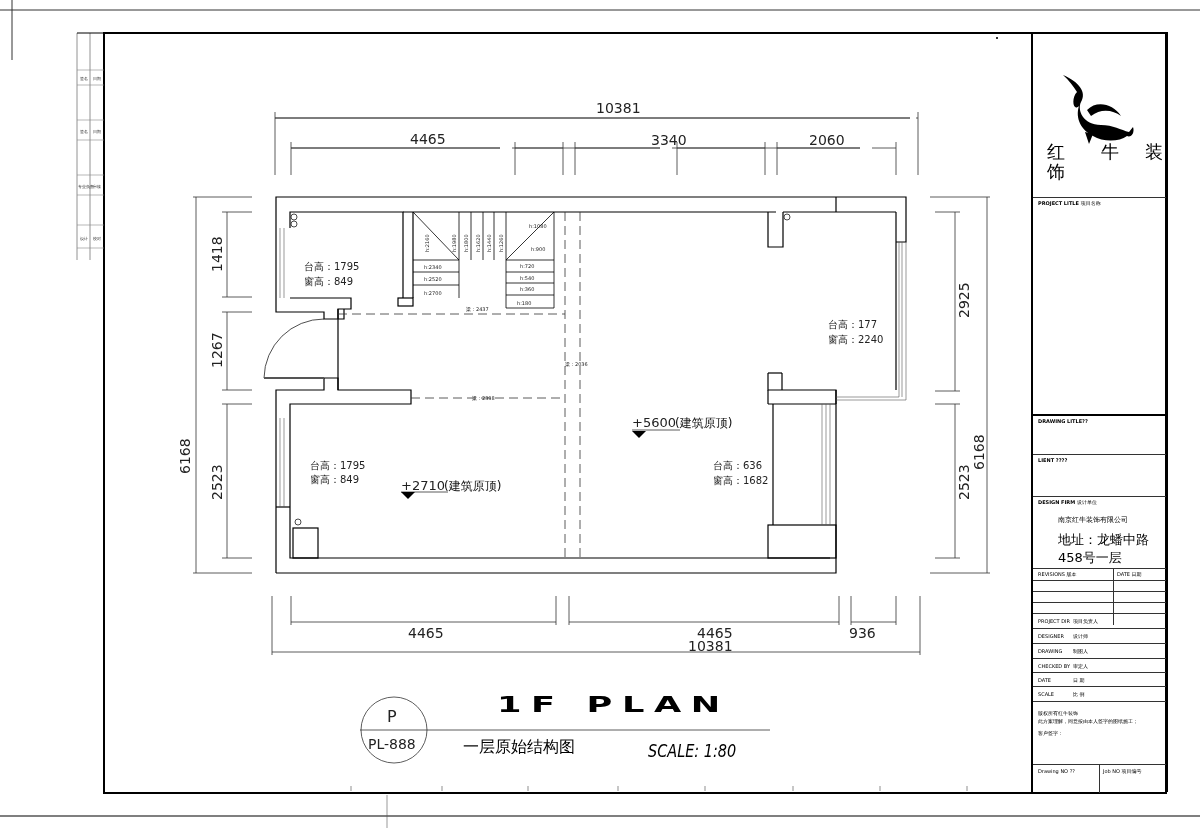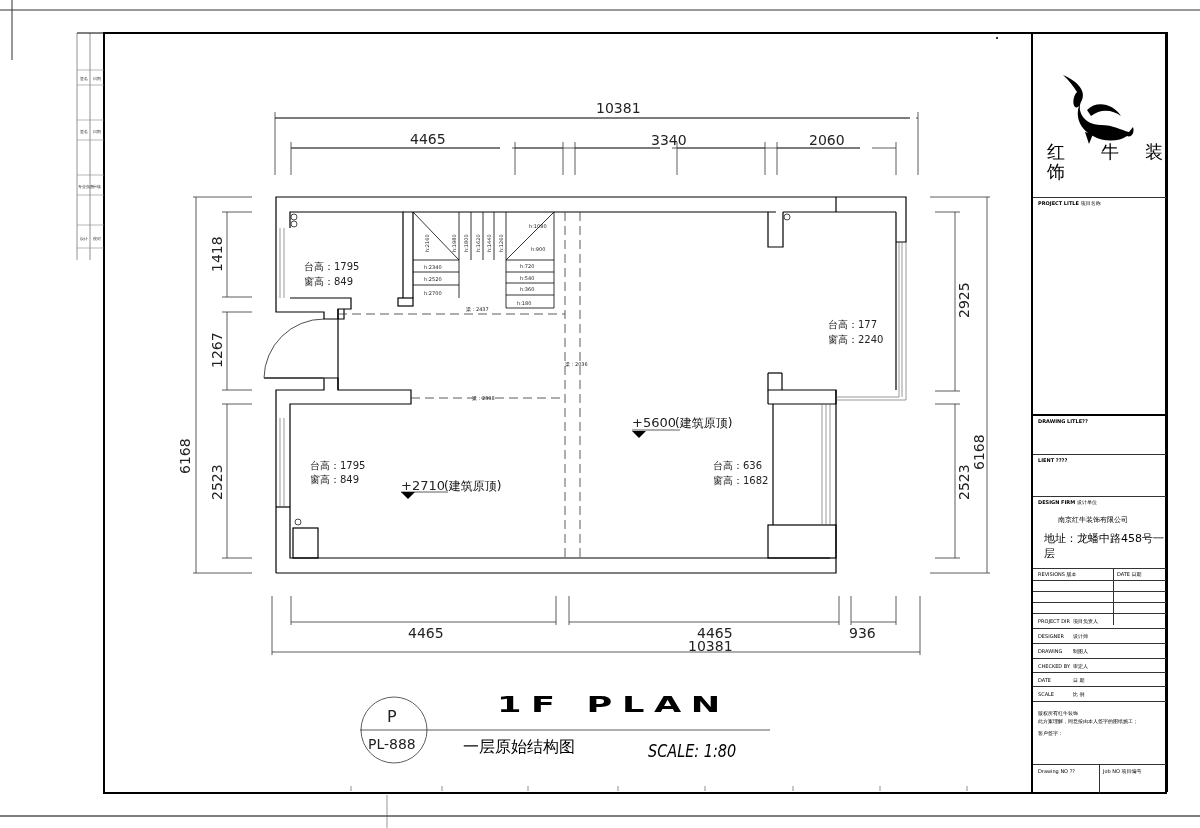--- a/index.html
+++ b/index.html
@@ -319,21 +319,21 @@
   </div>
   <div class="tb-row" style="top:382px;height:40px;border-top:2px solid #000">
     <span class="tb-label" style="top:2px">DRAWING LITLE??</span>
   </div>
   <div class="tb-row" style="top:422px;height:40px;">
     <span class="tb-label" style="top:2px">LIENT ????</span>
   </div>
   <div class="tb-row" style="top:464px;height:72px;">
     <span class="tb-label" style="top:2px"><span>DESIGN FIRM</span> <span style="font-weight:normal">设计单位</span></span>
     <div class="abs" style="left:25px;top:18px;font-size:7px">南京红牛装饰有限公司</div>
-    <div class="abs" style="left:11px;top:34px;font-size:11px"><span>地址：</span><span>龙蟠中路458号一层</span></div>
+    <div class="abs" style="left:25px;top:34px;font-size:13px"><span>地址：</span><span>龙蟠中路458号一层</span></div>
   </div>
   <div class="tb-row" style="top:536px;height:12px;">
     <span class="tb-small abs" style="left:5px;top:2px">REVISIONS 版本</span>
     <span class="abs" style="left:80px;top:0;height:56px;border-left:1px solid #333"></span>
     <span class="tb-small abs" style="left:84px;top:2px">DATE 日期</span>
   </div>
   <div class="tb-row" style="top:548px;height:11px;"></div>
   <div class="tb-row" style="top:559px;height:11px;"></div>
   <div class="tb-row" style="top:570px;height:11px;"></div>
 

